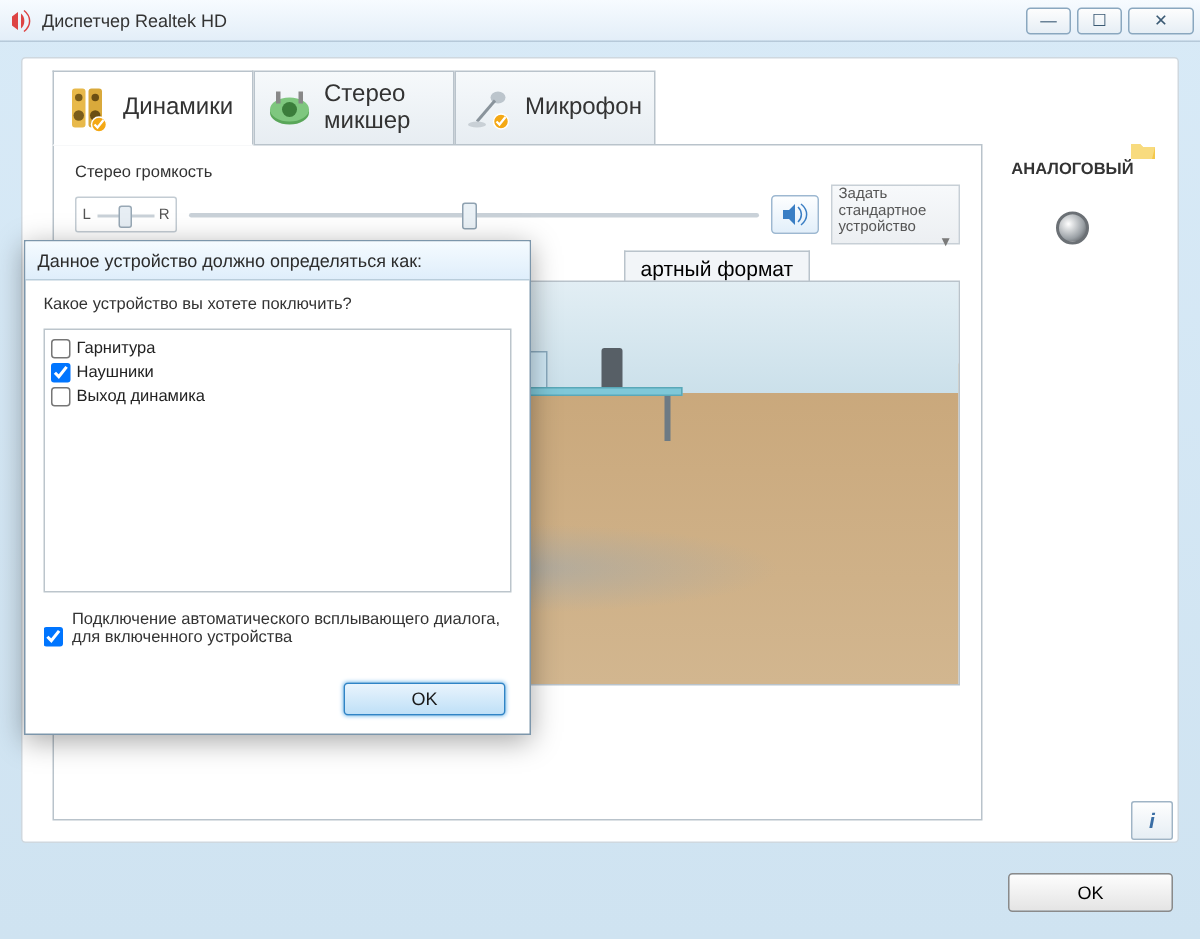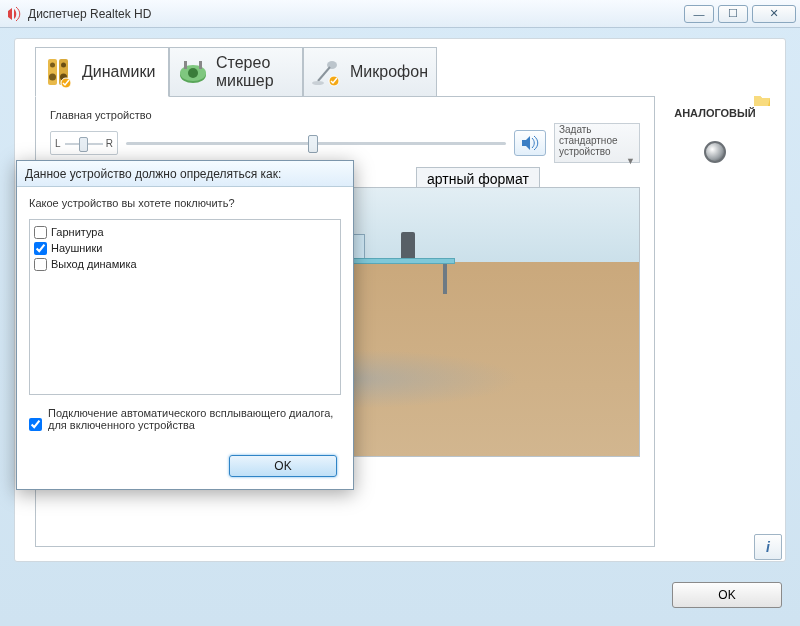--- a/index.html
+++ b/index.html
@@ -130,21 +130,21 @@
             <circle cx="24" cy="26" r="5" fill="#f4a814" stroke="#fff"></circle>
             <path d="M21 26l2 2 4-5" stroke="#fff" fill="none" stroke-width="1.5"></path>
           </svg>
       </span>
       <span class="tlabel">Микрофон</span>
     </div>
   </div>
 
   <div class="content-frame">
     <div class="vol-group">
-      <div class="vol-label">Главная устройство</div>
+      <div class="vol-label">Стерео громкость</div>
       <div class="vol-row">
         <div class="balance">
           <span style="position:absolute;left:4px">L</span>
           <div class="bal-track"></div>
           <div class="bal-thumb"></div>
           <span style="position:absolute;right:4px">R</span>
         </div>
         <div class="main-slider">
           <div class="ms-track"></div>
           <div class="ms-thumb"></div>

